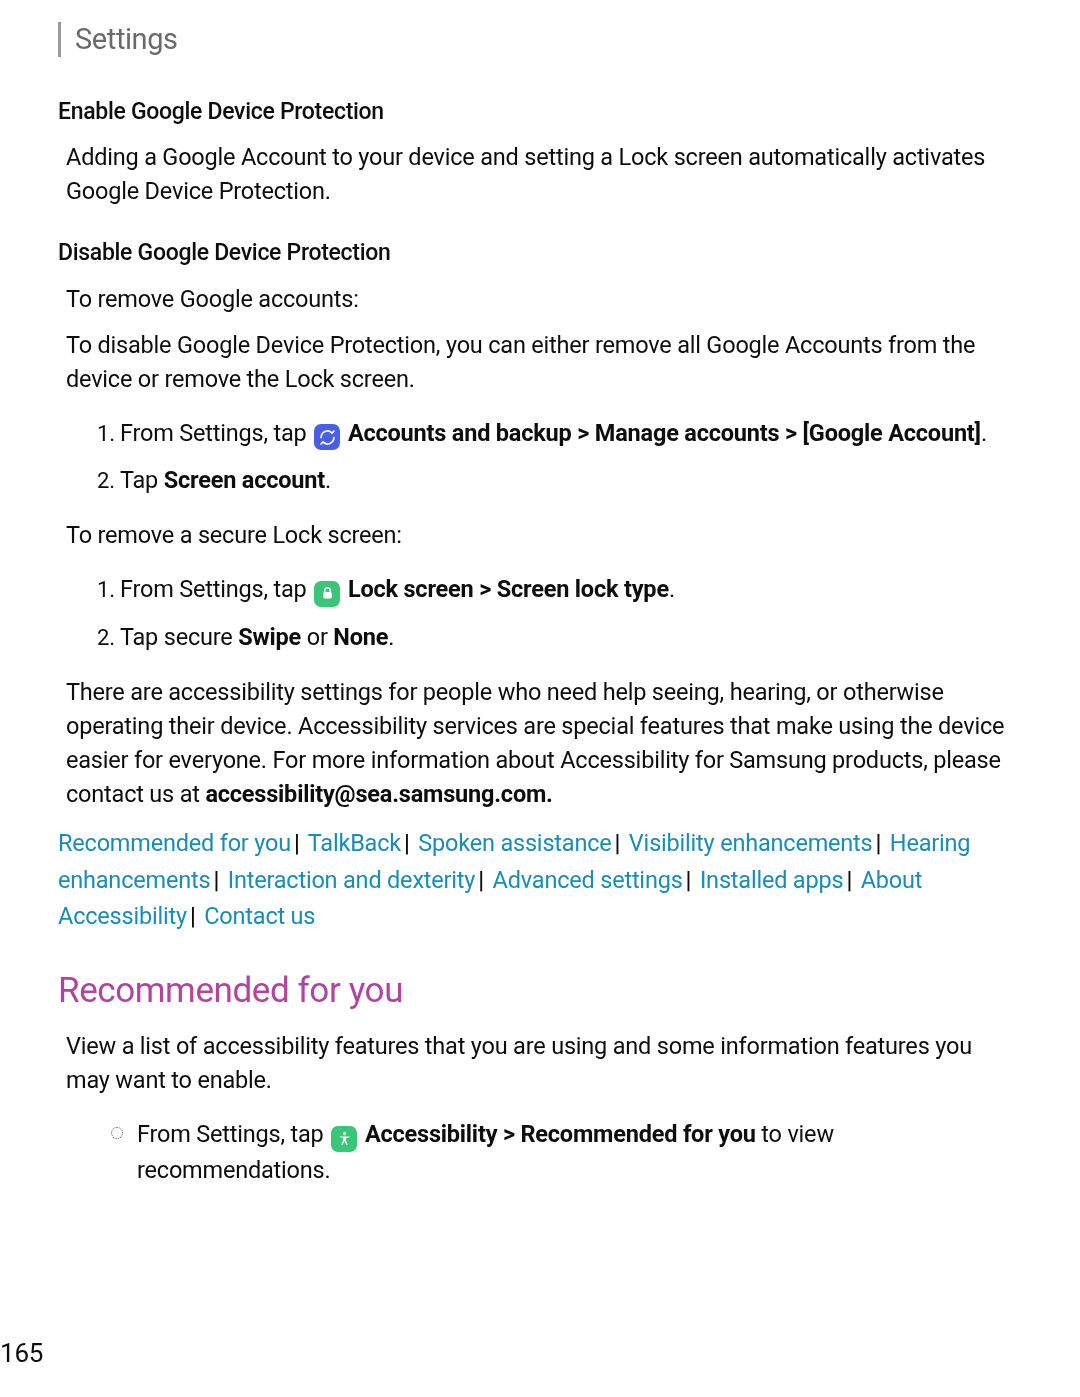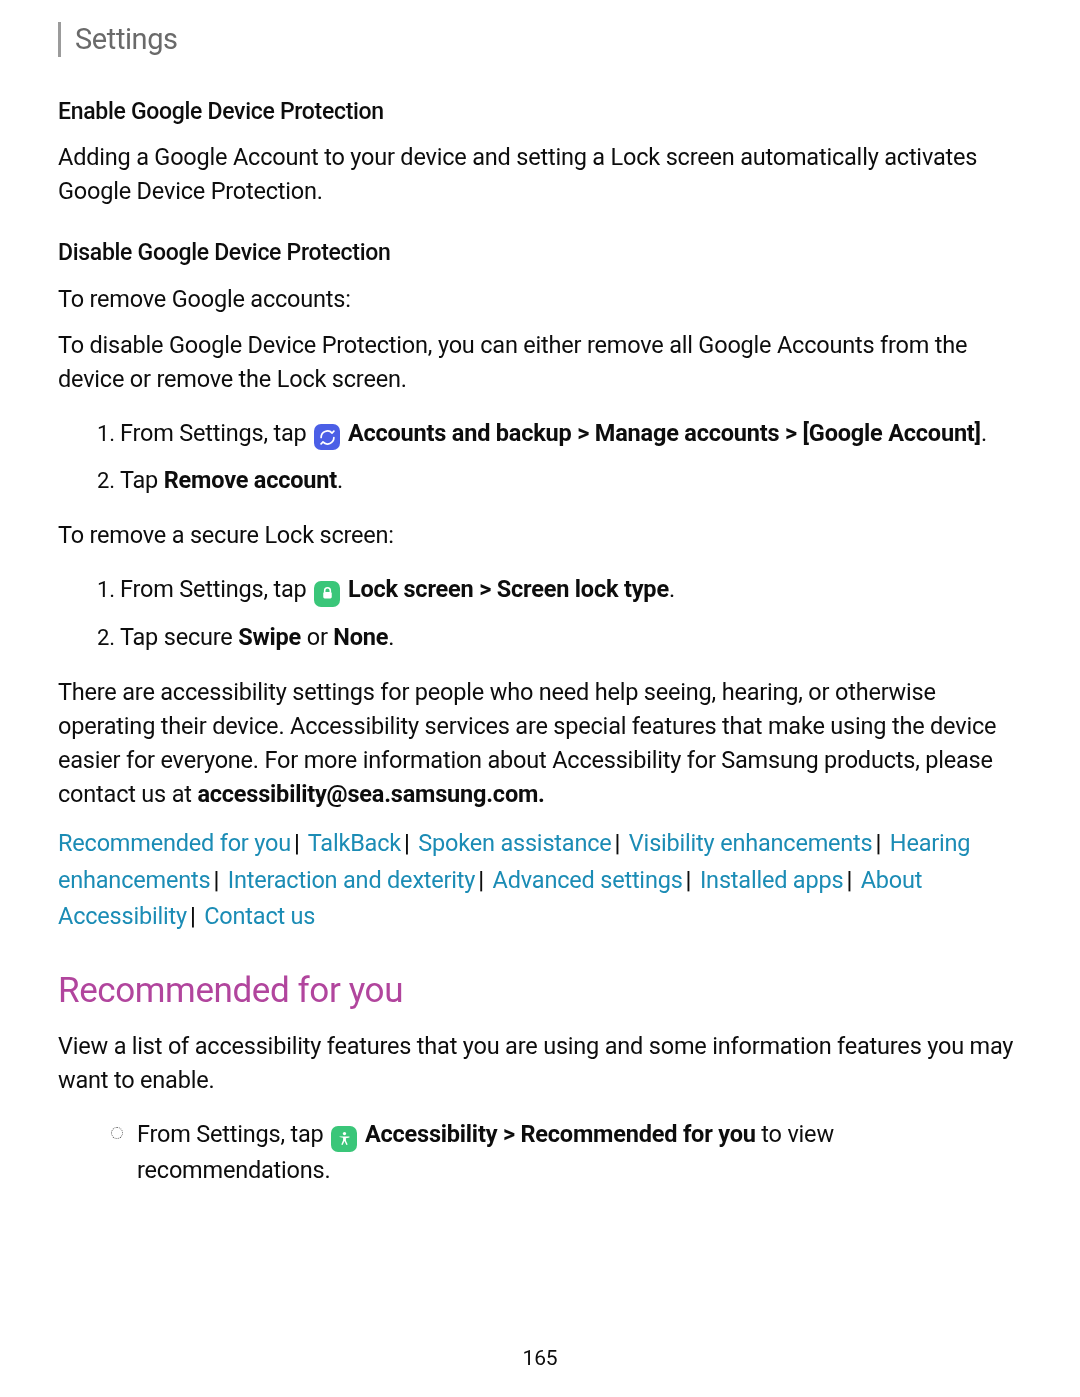--- a/index.html
+++ b/index.html
@@ -51,21 +51,21 @@
     margin: 32px 0 16px;
     letter-spacing: -0.6px;
   }
   h2.section {
     color: var(--magenta);
     font-size: 35px;
     font-weight: 400;
     margin: 32px 0 12px;
     letter-spacing: -0.4px;
   }
-  p { margin: 12px 0; }
+  p { margin: 12px 8px; }
   ol {
     padding-left: 62px;
     margin: 14px 0;
   }
   ol li {
     padding: 6px 0;
     line-height: 1.5;
   }
   ol li::marker {
     font-size: 22px;
@@ -114,22 +114,21 @@
   }
   .links .sep {
     color: var(--ink);
     font-weight: 600;
     padding: 0 3px;
   }
   .page-num {
     position: absolute;
     bottom: 24px;
     left: 0; right: 0;
-    text-align: center;
-    font-size: 21px;
+    font-size: 26px;
   }
 </style>
 </head>
 <body>
 
 <div class="page">
 
   <div class="header-rule">Settings</div>
 
   <h2 class="subhead">Enable Google Device Protection</h2>
@@ -144,21 +143,21 @@
       <span>From Settings, tap </span>
       <span class="icon blue">
         <svg viewBox="0 0 24 24" fill="none" stroke="#fff" stroke-width="2.4" stroke-linecap="round" stroke-linejoin="round">
           <path d="M21 12a9 9 0 0 1-15.5 6.3L3 21"></path>
           <path d="M3 12a9 9 0 0 1 15.5-6.3L21 3"></path>
         </svg>
       </span>
       <span class="bold">Accounts and backup &gt; Manage accounts &gt; [Google Account]</span><span>.</span>
     </li>
     <li>
-      <span>Tap </span><span class="bold">Remove account</span><span>.</span>
+      <span>Tap </span><span class="bold">Screen account</span><span>.</span>
     </li>
   </ol>
 
   <p>To remove a secure Lock screen:</p>
   <ol>
     <li>
       <span>From Settings, tap </span>
       <span class="icon green">
         <svg viewBox="0 0 24 24" fill="#fff">
           <rect x="6" y="10" width="12" height="9" rx="2"></rect>

